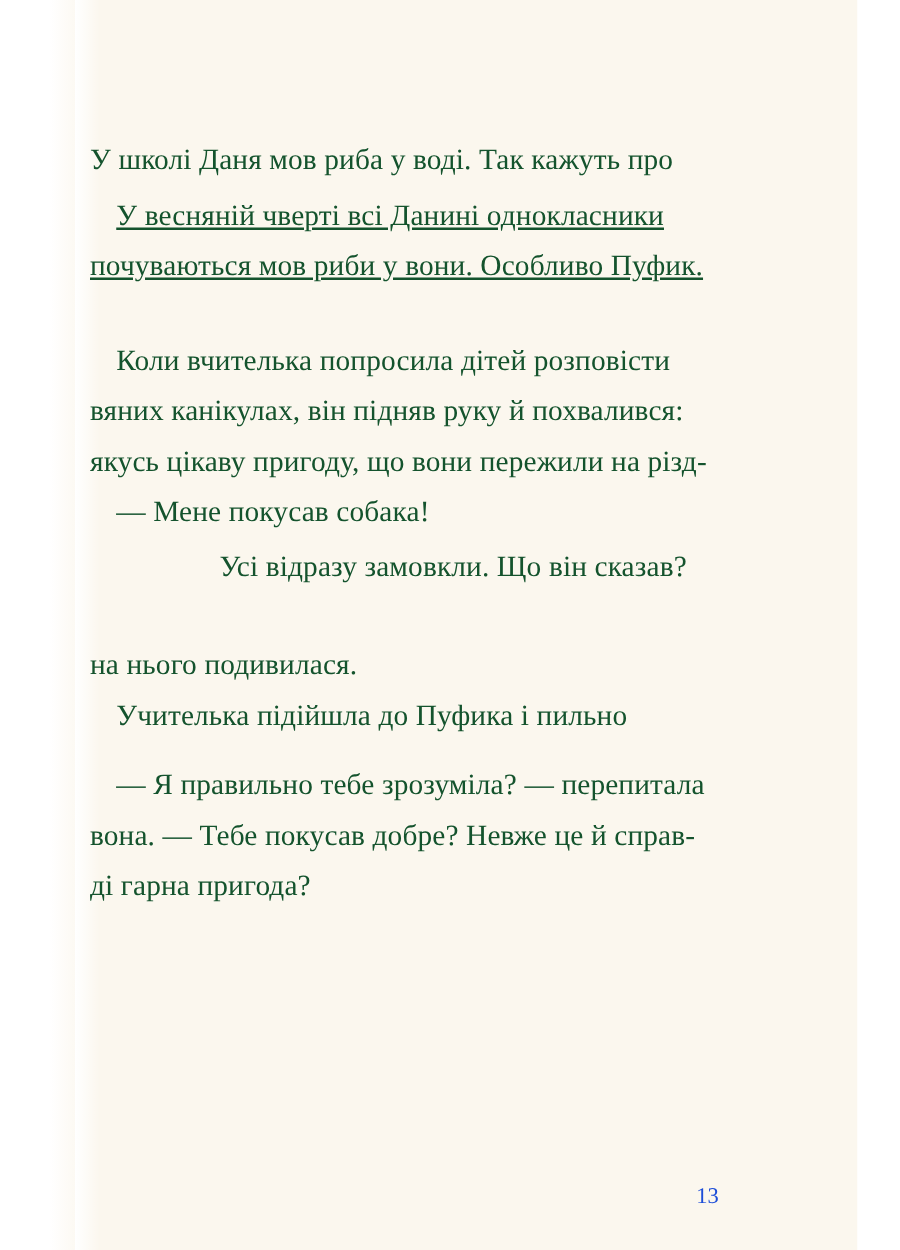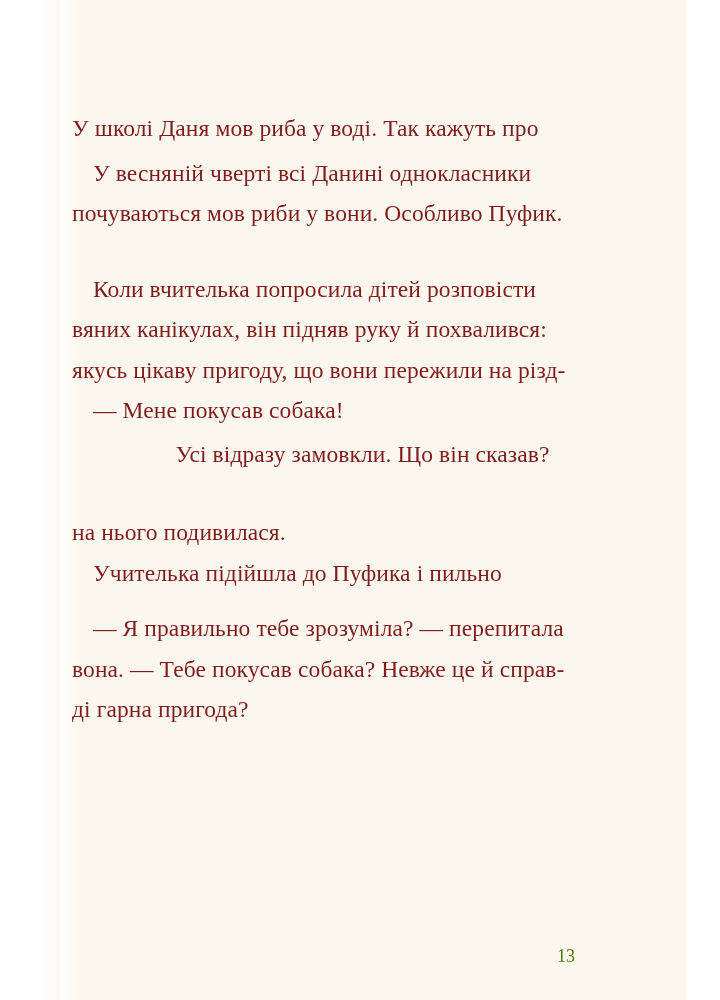--- a/index.html
+++ b/index.html
@@ -37,54 +37,54 @@
       width: 34px; height: 1000px;
       background: #ffffff;
     }
     .text {
       position: absolute;
       left: 72px;
       top: 108px;
       width: 560px;
       font-family: "DejaVu Serif", "Liberation Serif", serif;
       font-size: 21px;
-      color: #7f1d1d;
+      color: #14532d;
       letter-spacing: 0.1px;
     }
     .line {
       height: 40.5px;
       line-height: 40.5px;
       white-space: nowrap;
       font-family: "Liberation Serif", "DejaVu Serif", serif;
       font-size: 23.5px;
     }
     .indent { padding-left: 21px; }
     .gap { height: 35px; }
     .gap2 { height: 38px; }
     .page-number {
       position: absolute;
       left: 557px;
       top: 946px;
       font-family: "Liberation Serif", "DejaVu Serif", serif;
       font-size: 18px;
-      color: #4d7c0f;
+      color: #1d4ed8;
     }
   </style>
 </head>
 <body>
 
 <div class="margin-left"></div>
 <div class="paper"></div>
 <div class="margin-right"></div>
 
 <div class="text">
   <div class="paragraph">
     <div class="line">У школі Даня мов риба у воді. Так кажуть про</div>
   </div>
-  <div class="paragraph" style="margin-top:4px;">
+  <div class="paragraph" style="margin-top:4px;text-decoration:underline;">
     <div class="line indent">У весняній чверті всі Данині однокласники</div>
     <div class="line">почуваються мов риби у вони. Особливо Пуфик.</div>
   </div>
   <div class="gap"></div>
   <div class="paragraph">
     <div class="line indent">Коли вчителька попросила дітей розповісти</div>
     <div class="line">вяних канікулах, він підняв руку й похвалився:</div>
     <div class="line">якусь цікаву пригоду, що вони пережили на різд-</div>
   </div>
   <div class="paragraph">
@@ -93,18 +93,18 @@
   <div class="paragraph" style="margin-top:3px;text-align:center;">
     <div class="line indent">Усі відразу замовкли. Що він сказав?</div>
   </div>
   <div class="gap2"></div>
   <div class="paragraph">
     <div class="line">на нього подивилася.</div>
     <div class="line indent">Учителька підійшла до Пуфика і пильно</div>
   </div>
   <div class="paragraph" style="margin-top:15px;">
     <div class="line indent">— Я правильно тебе зрозуміла? — перепитала</div>
-    <div class="line">вона. — Тебе покусав собака? Невже це й справ-</div>
+    <div class="line">вона. — Тебе покусав добре? Невже це й справ-</div>
     <div class="line">ді гарна пригода?</div>
   </div>
 </div>
 
 <div class="page-number">13</div>
 
 </body></html>

